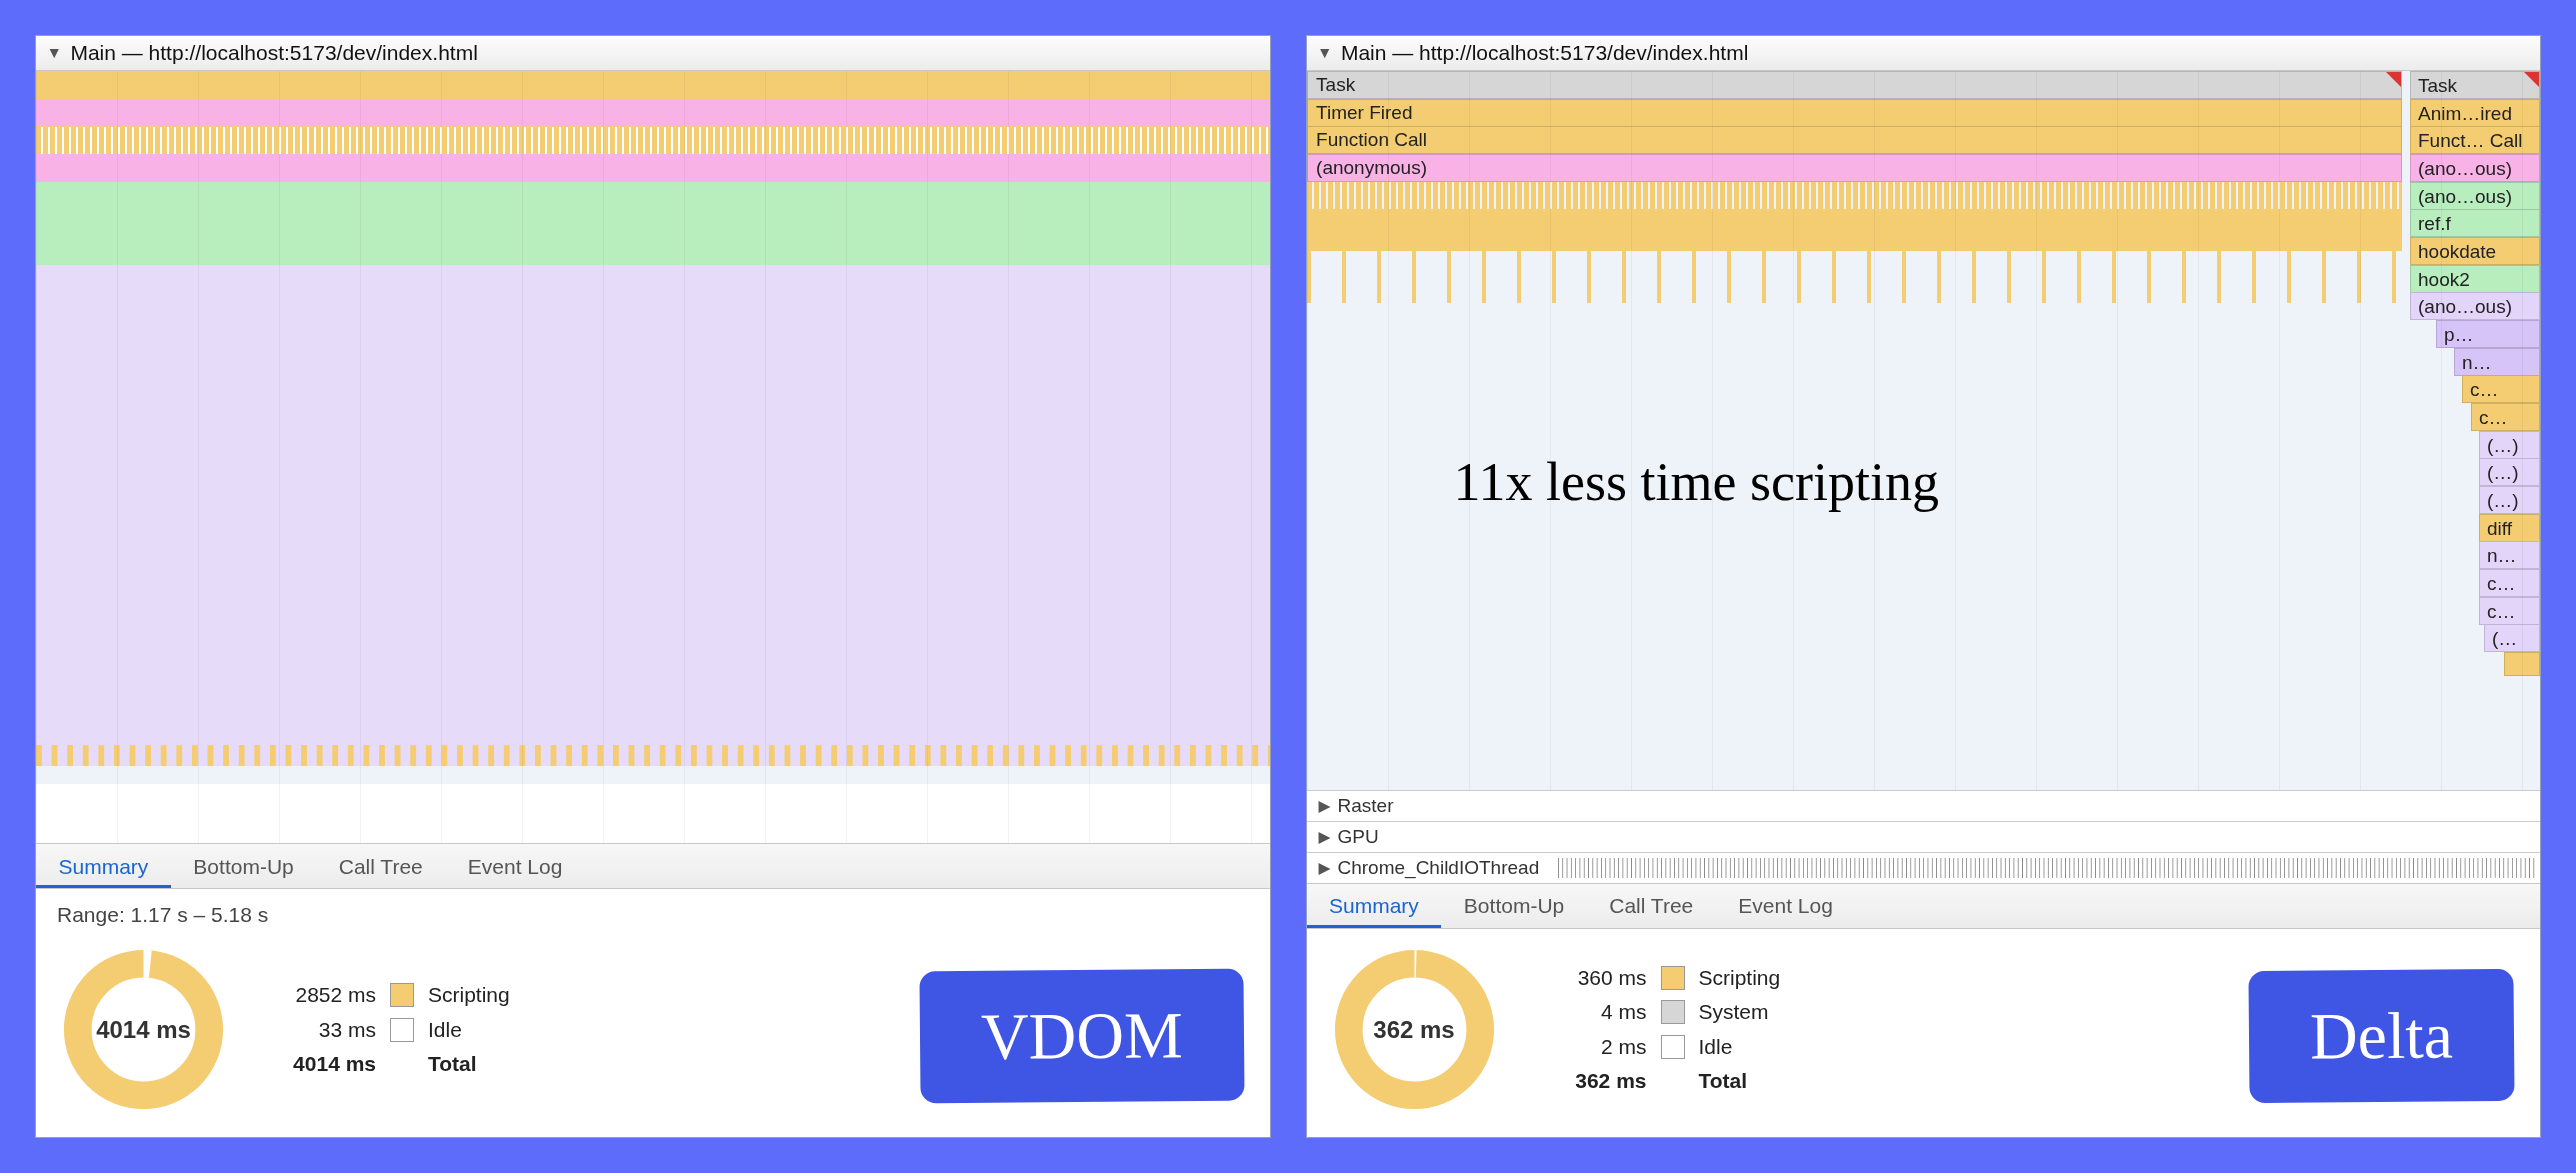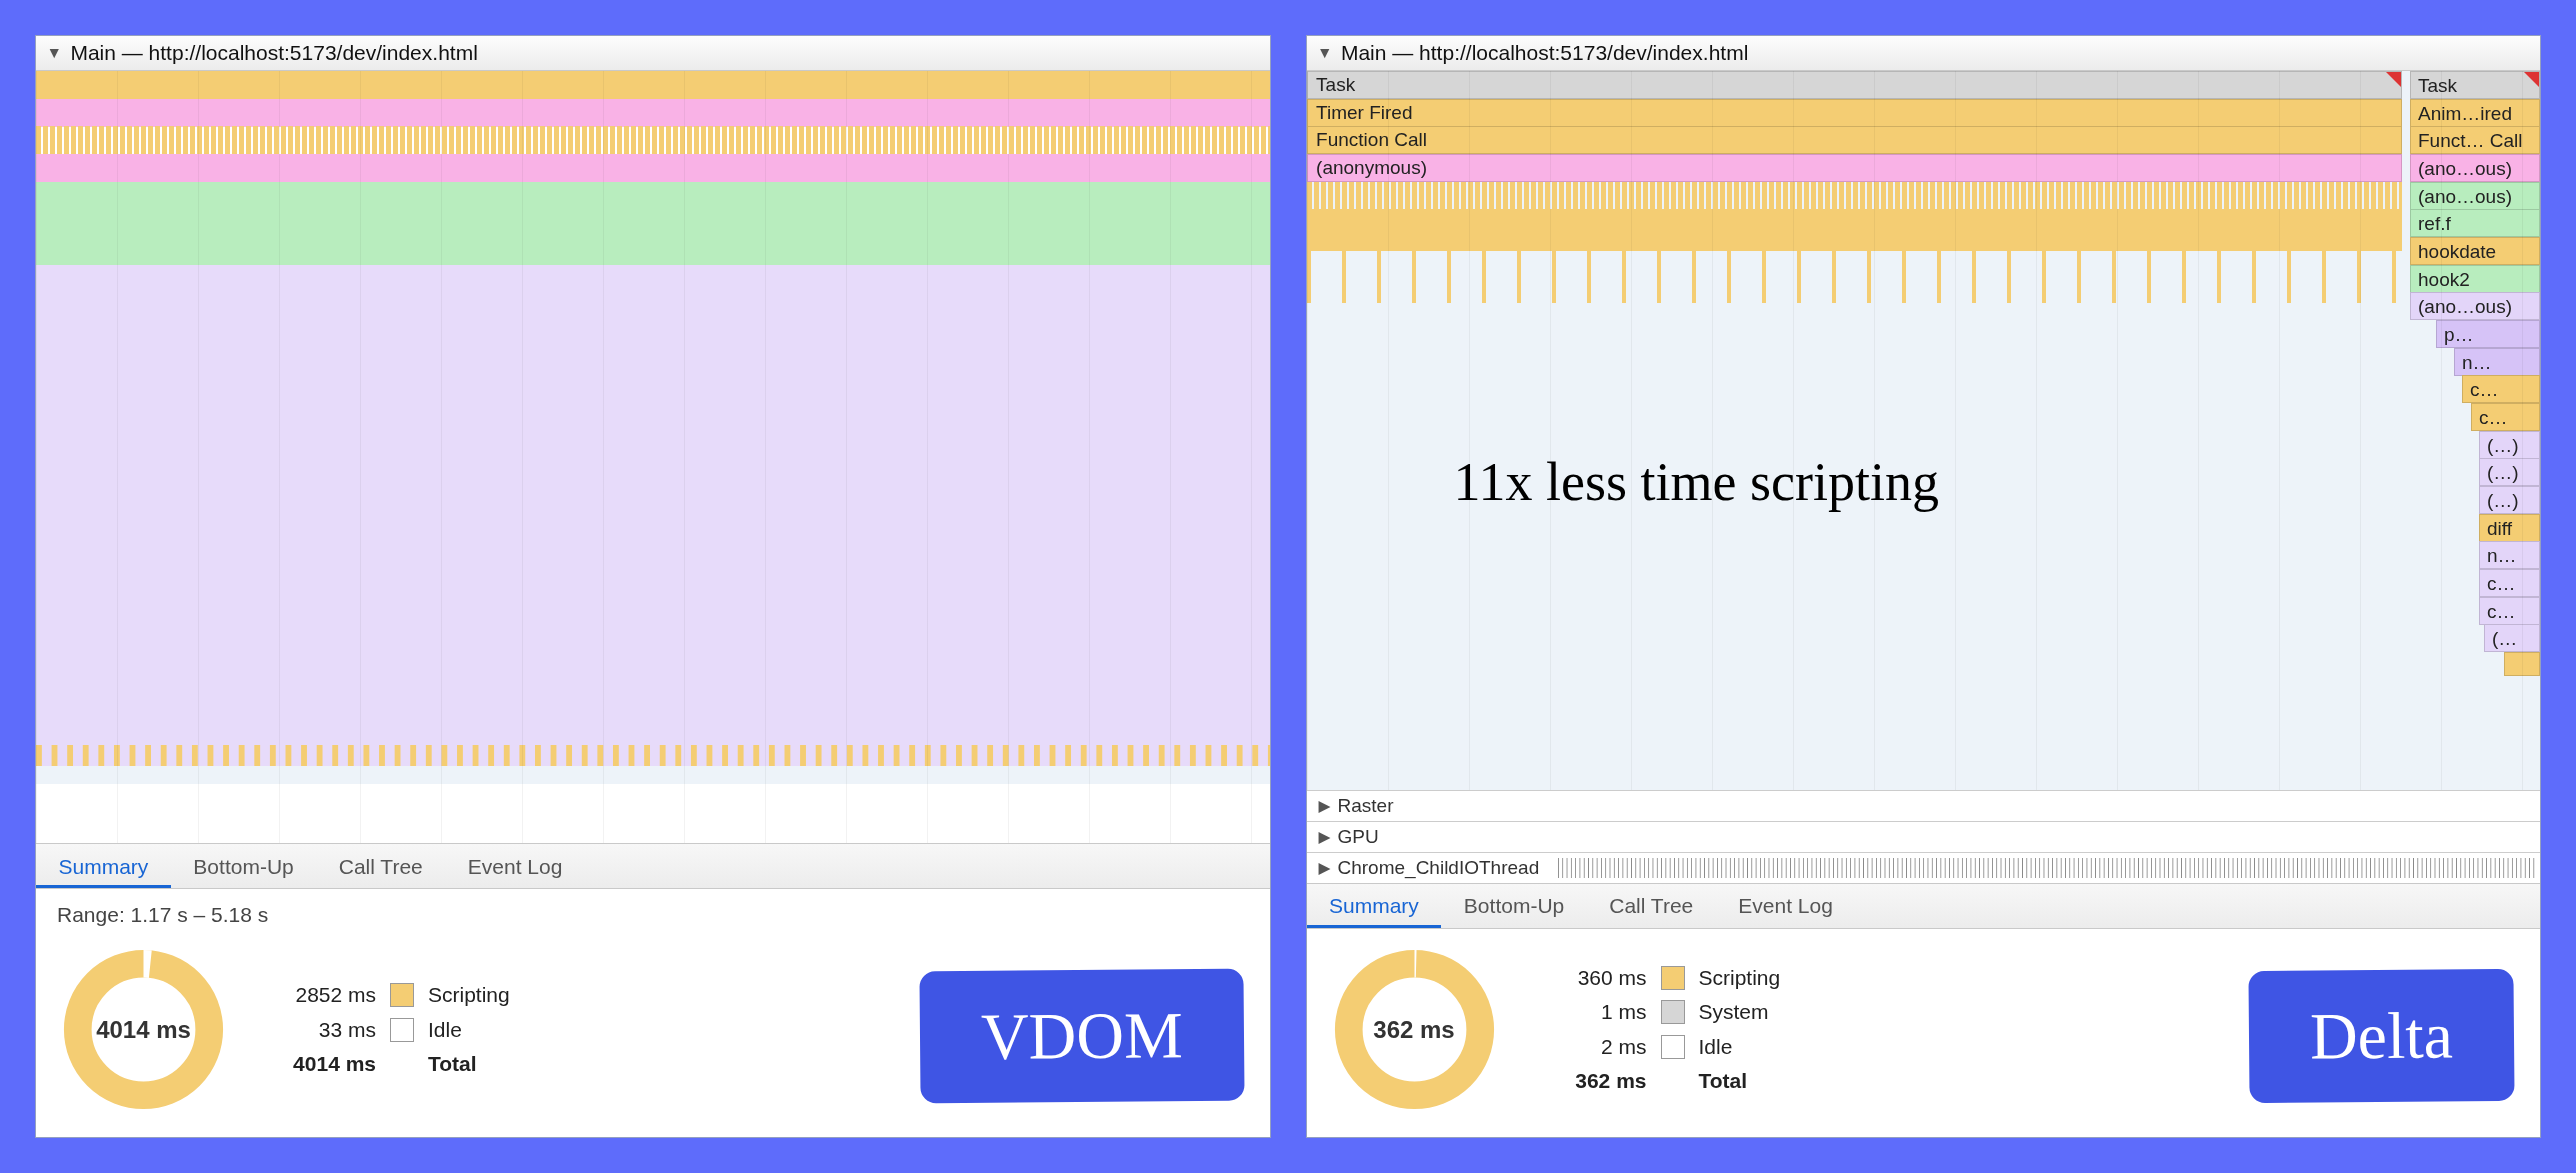--- a/index.html
+++ b/index.html
@@ -307,21 +307,21 @@
           </svg>
           <div class="center">362 ms</div>
         </div>
         <div class="legend">
           <div class="legend-row">
             <span class="legend-val">360 ms</span>
             <span class="sw sw-yellow"></span>
             <span>Scripting</span>
           </div>
           <div class="legend-row">
-            <span class="legend-val">1 ms</span>
+            <span class="legend-val">4 ms</span>
             <span class="sw sw-grey"></span>
             <span>System</span>
           </div>
           <div class="legend-row">
             <span class="legend-val">2 ms</span>
             <span class="sw sw-white"></span>
             <span>Idle</span>
           </div>
           <div class="legend-row" style="font-weight:600">
             <span class="legend-val">362 ms</span>

